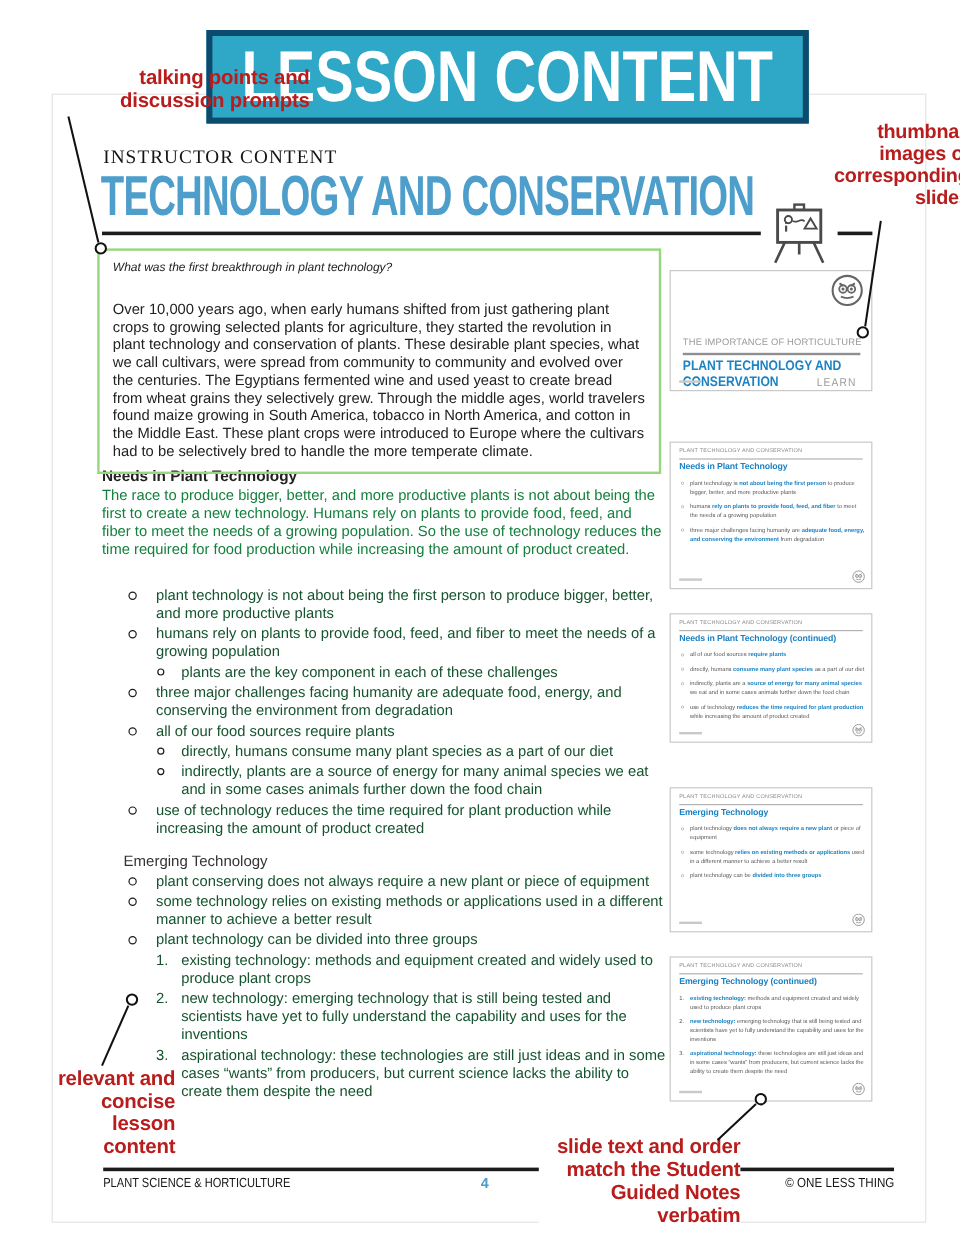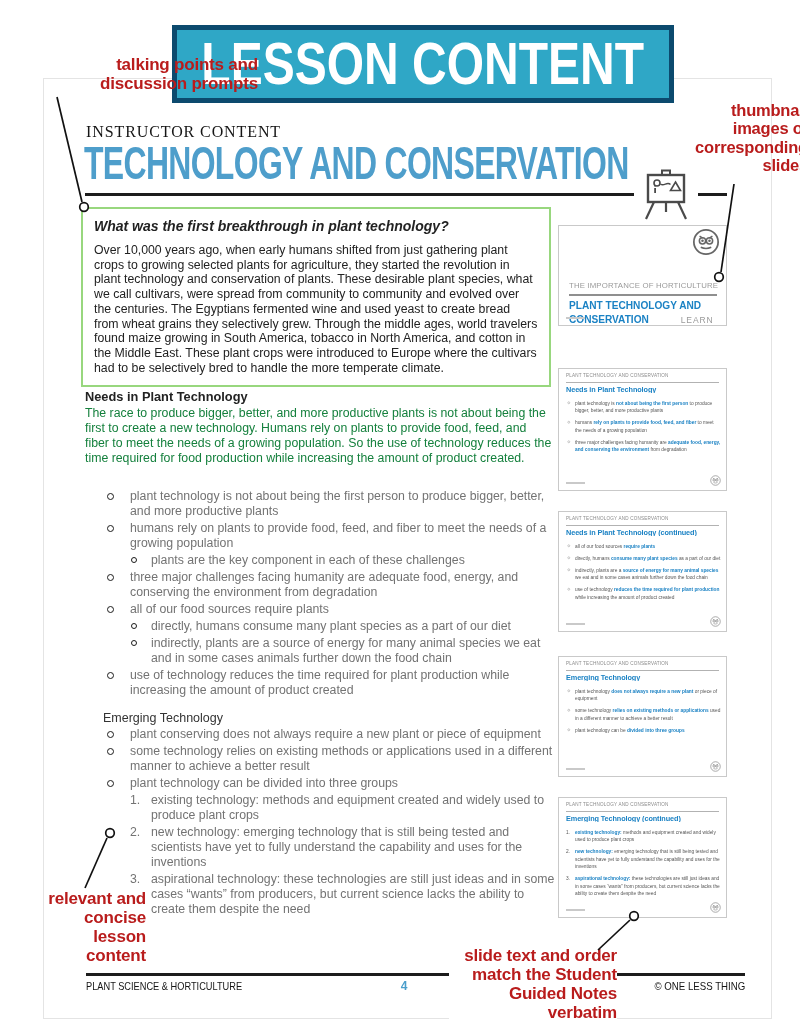--- a/index.html
+++ b/index.html
@@ -20,47 +20,47 @@
   .ann-tr{left:663px;top:101px;width:145px;font-size:16.5px;}
   .ann-bl{left:28px;top:889px;width:118px;}
   .ann-br{left:449px;top:944px;width:168px;background:#fff;padding:2px 0 0 0;}
   
   .eyebrow{position:absolute;left:86px;top:123px;font-family:"Liberation Serif", serif;font-size:16px;letter-spacing:0.9px;color:#151515;z-index:2;}
   .page-title{position:absolute;left:84px;top:139px;font-size:47px;font-weight:700;color:#4e9ecb;letter-spacing:-1px;line-height:1;transform:scaleX(0.68);transform-origin:left top;white-space:nowrap;z-index:2;}
   .title-rule{position:absolute;left:85px;top:193px;width:642px;height:3px;background:#1c1c1c;z-index:1;}
   .easel{position:absolute;left:634px;top:164px;width:64px;height:62px;background:#fff;display:flex;align-items:center;justify-content:center;z-index:2;}
   
   .intro{position:absolute;left:81px;top:207px;width:470px;border:2px solid #98d77e;box-sizing:border-box;padding:9px 11px 10px 11px;color:#222;z-index:2;}
-  .intro-q{font-style:italic;font-weight:700;font-size:14px;margin:0 0 9px 0;}
+  .intro-q{font-style:italic;font-weight:400;font-size:10px;margin:0 0 22px 0;}
   .intro-p{font-size:12.3px;line-height:14.7px;margin:0;}
   
   .h-needs{position:absolute;left:85px;top:389px;font-size:12.8px;font-weight:700;color:#222;}
   .p-needs{position:absolute;left:85px;top:406px;width:468px;font-size:12.3px;line-height:15px;color:#15803d;}
-  .mainlist{position:absolute;width:470px;font-size:12.3px;line-height:15px;color:#737373;}
+  .mainlist{position:absolute;width:470px;font-size:12.3px;line-height:15px;color:#14532d;}
   #needs-list{left:85px;top:489px;}
   .h-emerging{position:absolute;left:103px;top:711px;font-size:12.5px;color:#333;}
   #emerging-list{left:85px;top:727px;}
   .mi{position:relative;margin-bottom:2px;}
   .mi.l1{padding-left:45px;}
   .mi.l2{padding-left:66px;}
   .mi.num{padding-left:66px;}
   .dot{position:absolute;top:3.6px;width:7px;height:7px;border:1.9px solid #1c1c1c;border-radius:50%;box-sizing:border-box;}
   .l1>.dot{left:22px;}
   .l2>.dot{left:46px;width:6.4px;height:6.4px;}
   .num-label{position:absolute;left:45px;top:0;}
   
   .f-rule{position:absolute;left:86px;top:973px;width:659px;height:2.5px;background:#1c1c1c;z-index:2;}
   .f-left{position:absolute;left:86px;top:980px;font-size:11px;color:#151515;transform:scaleX(0.84);transform-origin:left top;white-space:nowrap;z-index:2;}
   .f-page{position:absolute;left:0;top:979px;width:808px;text-align:center;font-size:12px;font-weight:700;color:#4a9ecb;z-index:2;}
   .f-right{position:absolute;right:55px;top:980px;font-size:11px;color:#151515;transform:scaleX(0.88);transform-origin:right top;white-space:nowrap;z-index:2;}
   
   .slide{position:absolute;left:558px;width:169px;background:#fff;border:1px solid #c9c9c9;box-sizing:border-box;z-index:2;}
   #slide-1{top:225px;height:101px;}
   #slide-2{top:368px;height:123px;}
-  #slide-3{top:511px;height:121px;}
+  #slide-3{top:511px;height:108px;}
   #slide-4{top:656px;height:121px;}
   #slide-5{top:797px;height:121px;}
   .s-header{position:absolute;left:7px;top:4px;width:310px;font-size:9.2px;color:#8b8b8b;letter-spacing:0.4px;transform:scale(0.5);transform-origin:0 0;white-space:nowrap;}
   .s-headrule{position:absolute;left:7px;right:7px;top:13px;height:1px;background:#b2b2b2;}
   .s-title{position:absolute;left:7px;top:16px;font-size:14.6px;font-weight:700;color:#1b82c4;letter-spacing:-0.2px;transform:scale(0.5);transform-origin:0 0;white-space:nowrap;}
   .s-items{position:absolute;left:7px;top:30px;width:310px;transform:scale(0.5);transform-origin:0 0;font-size:9.6px;line-height:15px;color:#555;}
   .si{position:relative;padding-left:18px;margin-bottom:9px;}
   .sring{position:absolute;left:3px;top:4.5px;width:5.4px;height:5.4px;border:1.4px solid #999;border-radius:50%;box-sizing:border-box;}
   .snum{position:absolute;left:0;top:0;color:#555;}
   .hl{color:#1b82c4;font-weight:700;}

